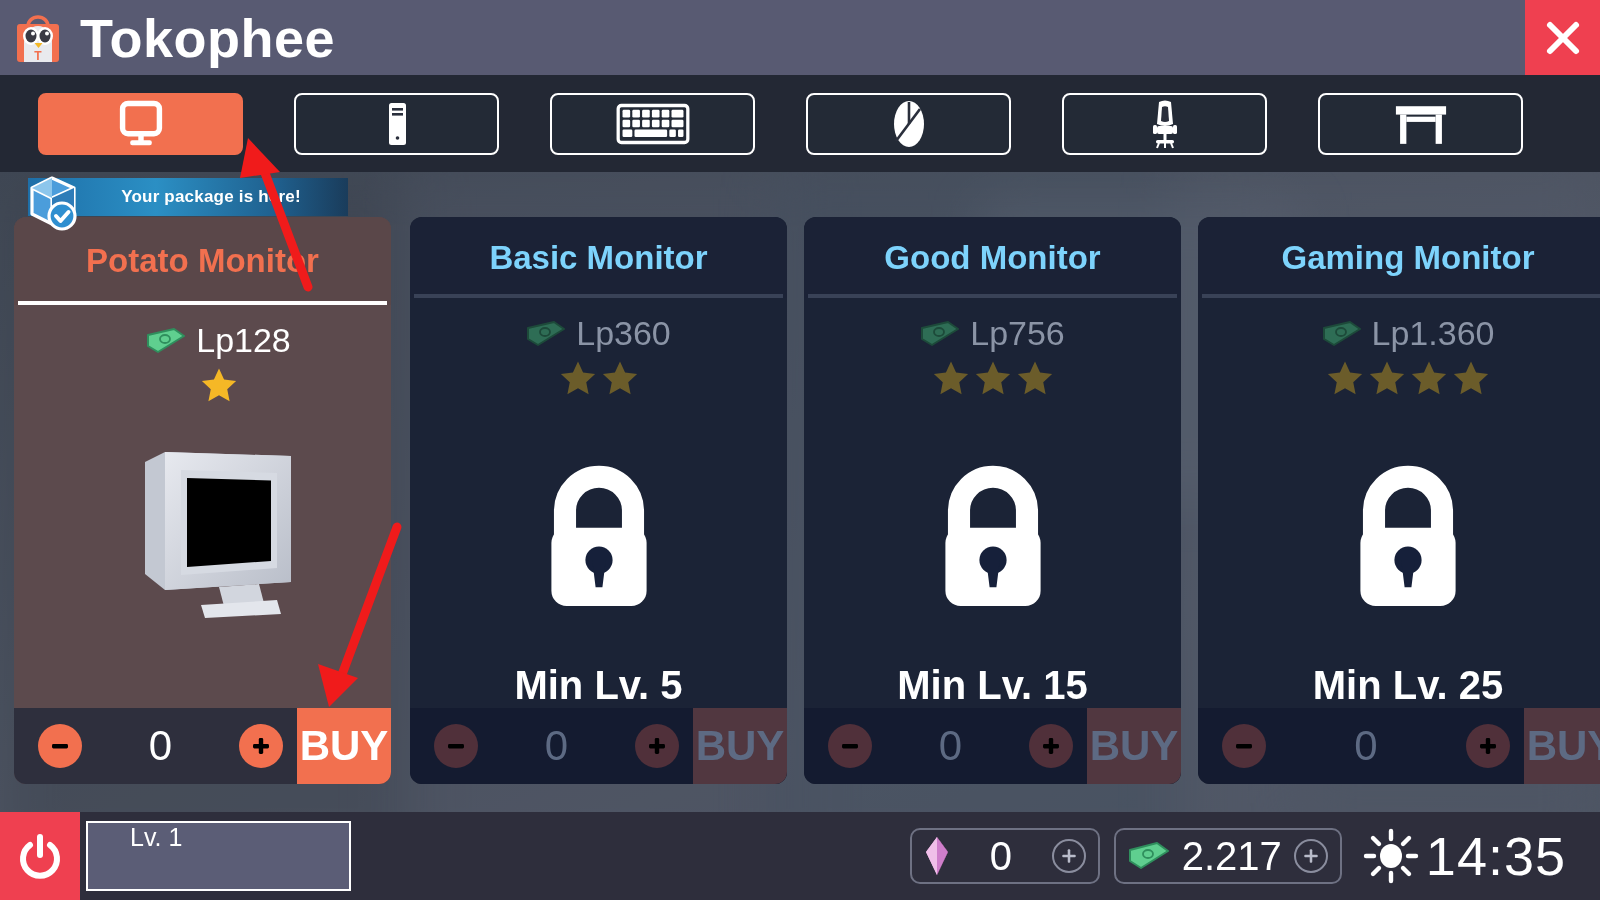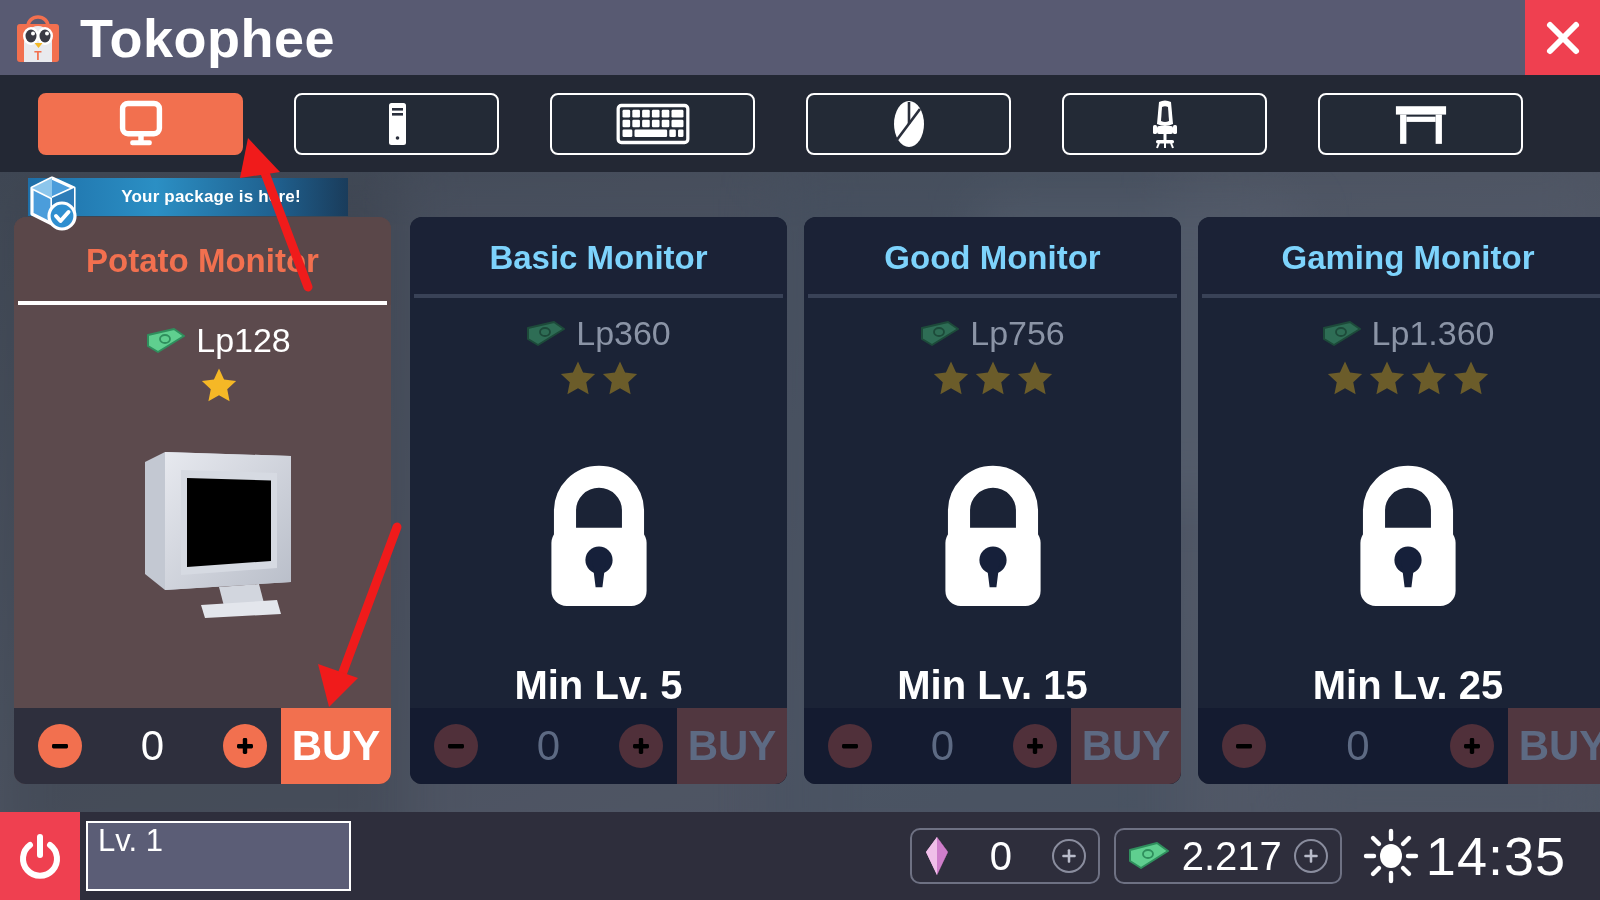--- a/index.html
+++ b/index.html
@@ -149,21 +149,21 @@
   .card.unlocked .step-btn { background:#f2704f; }
   .card.locked   .step-btn { background:#50303a; }
   .step-btn .bar { background:#2e2f3d; }
   .card.locked .step-btn .bar { background:#141b30; }
   .qty {
     flex:1 1 auto; text-align:center; font-size:42px; font-weight:500;
   }
   .card.unlocked .qty { color:#ffffff; }
   .card.locked   .qty { color:#5d6a83; }
   .buy-btn {
-    width:110px; height:76px; flex:0 0 auto;
+    width:94px; height:76px; flex:0 0 auto;
     display:flex; align-items:center; justify-content:center;
     font-size:42px; font-weight:bold; cursor:pointer;
   }
   .card.unlocked .buy-btn { background:#f2704f; color:#ffffff; }
   .card.locked   .buy-btn { background:#513740; color:#5d6a83; }
   .step-btn.plus { margin-left:0; margin-right:14px; }
 
   
   .package-badge {
     position:absolute; left:28px; top:6px; z-index:14;
@@ -187,21 +187,21 @@
   .power-btn {
     width:80px; height:88px; background:#ef4050;
     display:flex; align-items:center; justify-content:center; cursor:pointer; flex:0 0 auto;
   }
   .level-box {
     margin-left:6px; width:265px; height:70px;
     background:#5b5d76; border:2px solid #ffffff;
     display:flex; flex-direction:column; justify-content:flex-start;
     padding:2px 10px 0 10px; flex:0 0 auto; cursor:pointer;
   }
-  .level-label { color:#ffffff; font-size:31px; font-weight:500; line-height:1.0; }
+  .level-label { color:#ffffff; font-size:25px; font-weight:500; line-height:1.0;margin-left:32px; }
   .level-bar {
     margin-top:2px; height:28px; border-radius:14px; background:#9a9aa2;
     display:flex; align-items:center; justify-content:center;
   }
   .level-bar span { color:#2b3148; font-size:17px; font-weight:bold; }
   .spacer { flex:1 1 auto; }
   .chip {
     height:56px; min-width:190px; border-radius:10px; border:2px solid #6e7183;
     display:flex; align-items:center; gap:12px; padding:0 12px; margin-right:14px;
     flex:0 0 auto; cursor:pointer;

